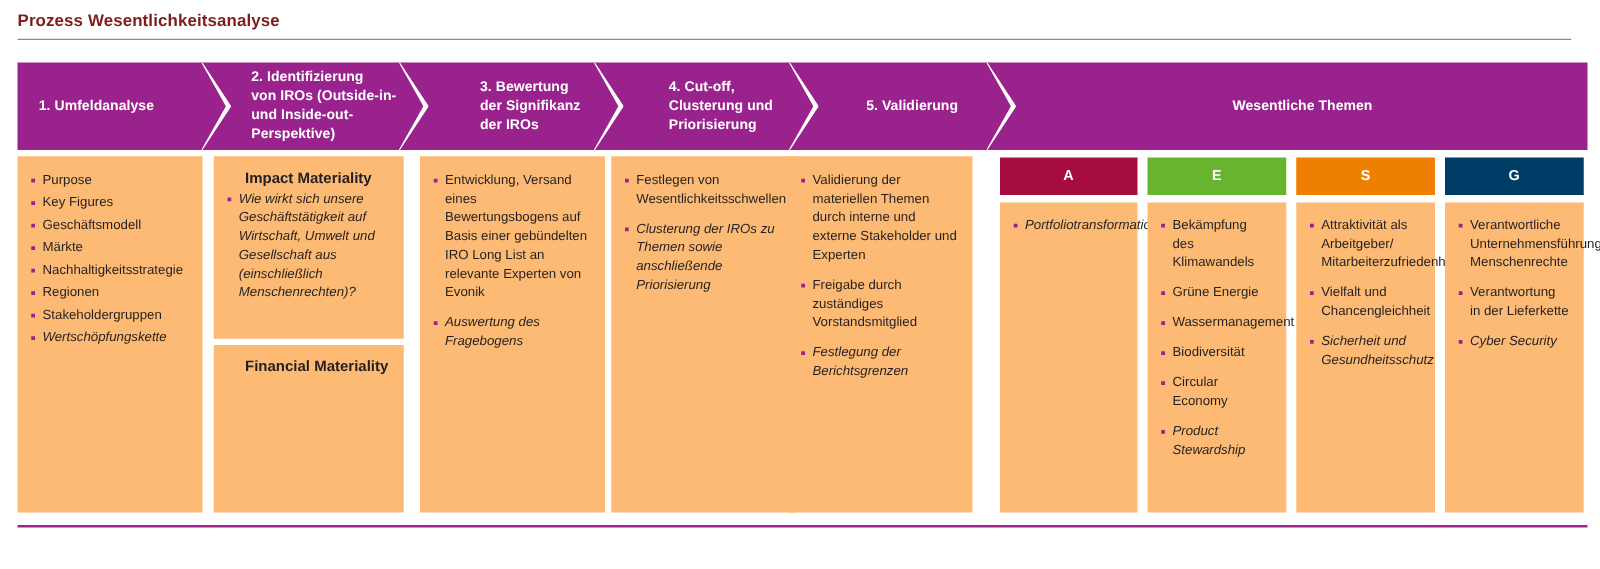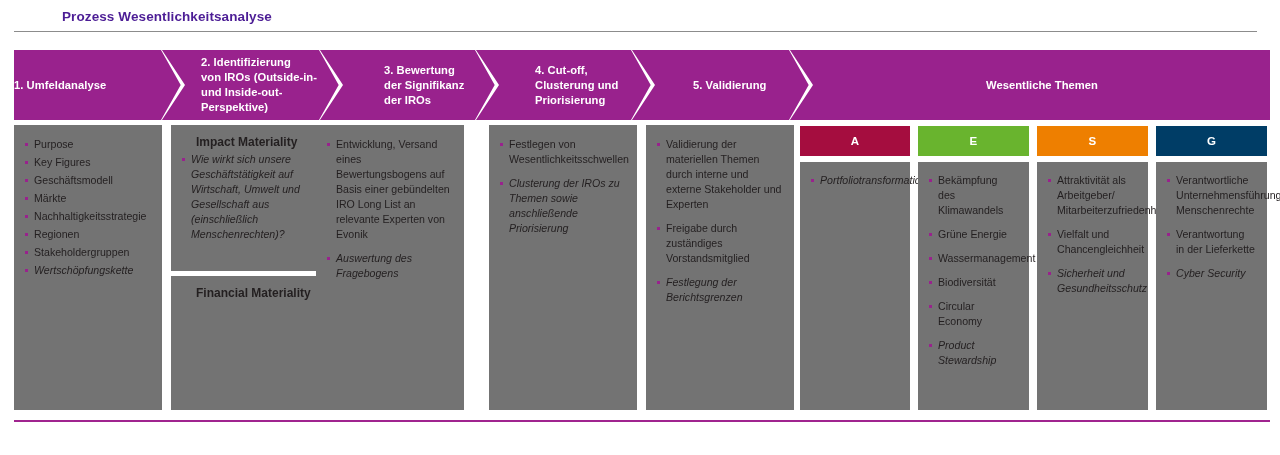--- a/index.html
+++ b/index.html
@@ -6,21 +6,21 @@
   body{
     width:1280px;height:455px;overflow:hidden;
     font-family:"Liberation Sans","DejaVu Sans",sans-serif;
     color:#231f20;
   }
   #root{position:relative;width:1280px;height:455px;}
 
   
   .title{
     position:absolute;left:14px;top:9px;
-    font-size:13.5px;font-weight:bold;letter-spacing:.1px;color:#4c1d95;margin-left:48px;
+    font-size:13.5px;font-weight:bold;letter-spacing:.1px;color:#7f1d1d;
   }
   .title-rule{
     position:absolute;left:14px;top:31px;width:1243px;height:1px;
     background:#8c8c8c;
   }
 
   
   .band{
     position:absolute;left:14px;top:50px;width:1256px;height:70px;
   }
@@ -37,21 +37,21 @@
   
   .sep{
     position:absolute;top:0;height:70px;width:24px;
     background:#ffffff;
     clip-path:polygon(0 0, 4% 0, 100% 50%, 4% 100%, 0 100%, 82% 50%);
   }
 
   
   .panel{
     position:absolute;
-    background:#737373;
+    background:#fdba74;
     box-sizing:border-box;
     padding:10px 12px 10px 10px;
   }
   .sub-title{
     font-size:12px;font-weight:bold;color:#231f20;margin:0 0 2px 15px;line-height:1.35;
   }
   ul.bl{list-style:none;margin:0;padding:0;}
   ul.bl li{
     position:relative;padding-left:10px;
     font-size:10.6px;line-height:1.42;color:#231f20;
@@ -82,21 +82,21 @@
 
 <div id="root">
 
   <div class="title">Prozess Wesentlichkeitsanalyse</div>
   <div class="title-rule"></div>
 
   <div class="band">
 
     <div class="chev" style="left:0;width:1256px;"></div>
 
-    <div class="chev" style="left:0;width:156px;background:transparent;">
+    <div class="chev" style="left:0;width:156px;background:transparent;padding-left:17px;">
       <div class="chev-label">
         <span>1. Umfeldanalyse</span>
       </div>
     </div>
 
     <div class="chev" style="left:172px;width:160px;background:transparent;padding-left:15px;">
       <div class="chev-label">
         <span>2. Identifizierung</span><br>
         <span>von IROs (Outside-in-</span><br>
         <span>und Inside-out-</span><br>
@@ -156,35 +156,35 @@
     <div class="sub-title">Impact Materiality</div>
     <ul class="bl">
       <li>Wie wirkt sich unsere Geschäftstätigkeit auf Wirtschaft, Umwelt und Gesellschaft aus (einschließlich Menschenrechten)?</li>
     </ul>
   </div>
 
   <div class="panel" style="left:171px;top:276px;width:152px;height:134px;padding-top:9px;">
     <div class="sub-title">Financial Materiality</div>
   </div>
 
-  <div class="panel" style="left:316px;top:125px;width:148px;height:285px;padding-top:12px;">
+  <div class="panel" style="left:336px;top:125px;width:148px;height:285px;padding-top:12px;">
     <ul class="bl">
       <li>Entwicklung, Versand eines Bewertungsbogens auf Basis einer gebündelten IRO Long List an relevante Experten von Evonik</li>
       <li>Auswertung des Fragebogens</li>
     </ul>
   </div>
 
   <div class="panel" style="left:489px;top:125px;width:148px;height:285px;padding-top:12px;">
     <ul class="bl">
       <li>Festlegen von Wesentlichkeitsschwellen</li>
       <li>Clusterung der IROs zu Themen sowie anschließende Priorisierung</li>
     </ul>
   </div>
 
-  <div class="panel" style="left:646px;top:125px;width:148px;height:285px;padding-top:12px;">
+  <div class="panel" style="left:630px;top:125px;width:148px;height:285px;padding-top:12px;">
     <ul class="bl">
       <li>Validierung der materiellen Themen durch interne und externe Stakeholder und Experten</li>
       <li>Freigabe durch zuständiges Vorstandsmitglied</li>
       <li>Festlegung der Berichtsgrenzen</li>
     </ul>
   </div>
 
   <div class="esgbox" style="left:800px;top:126px;width:110px;background:#a50d3f;">
     <span>A</span>
   </div>

